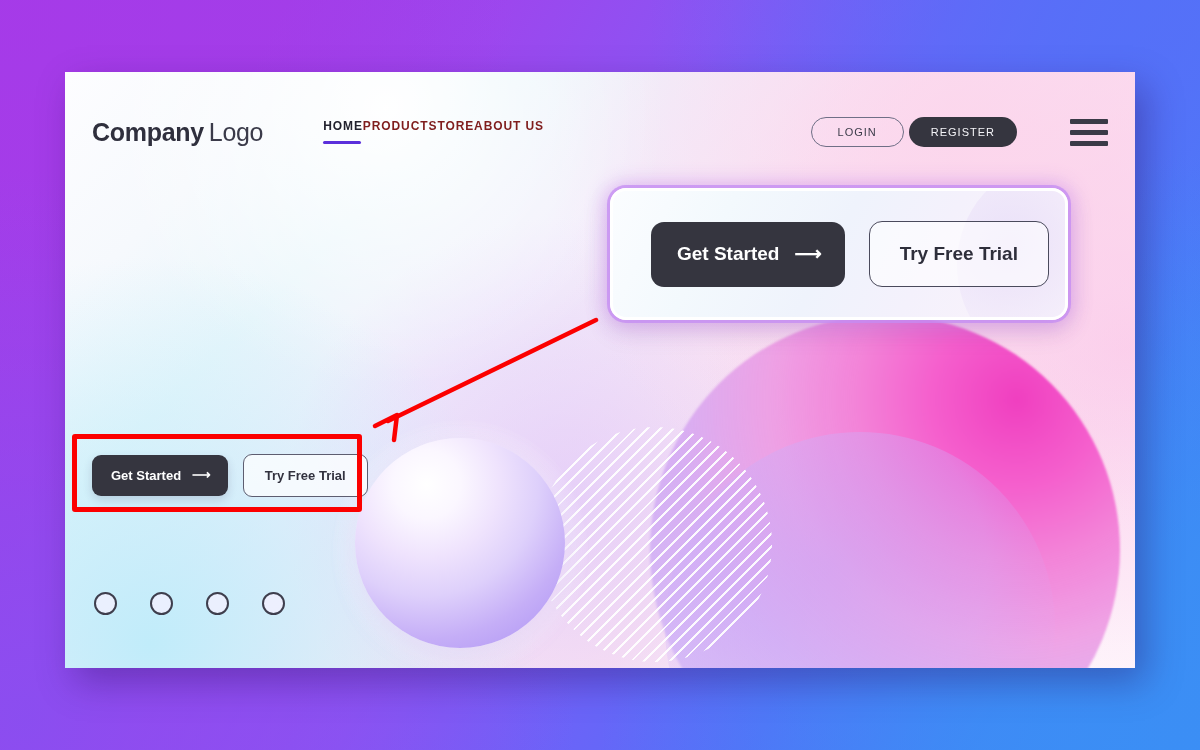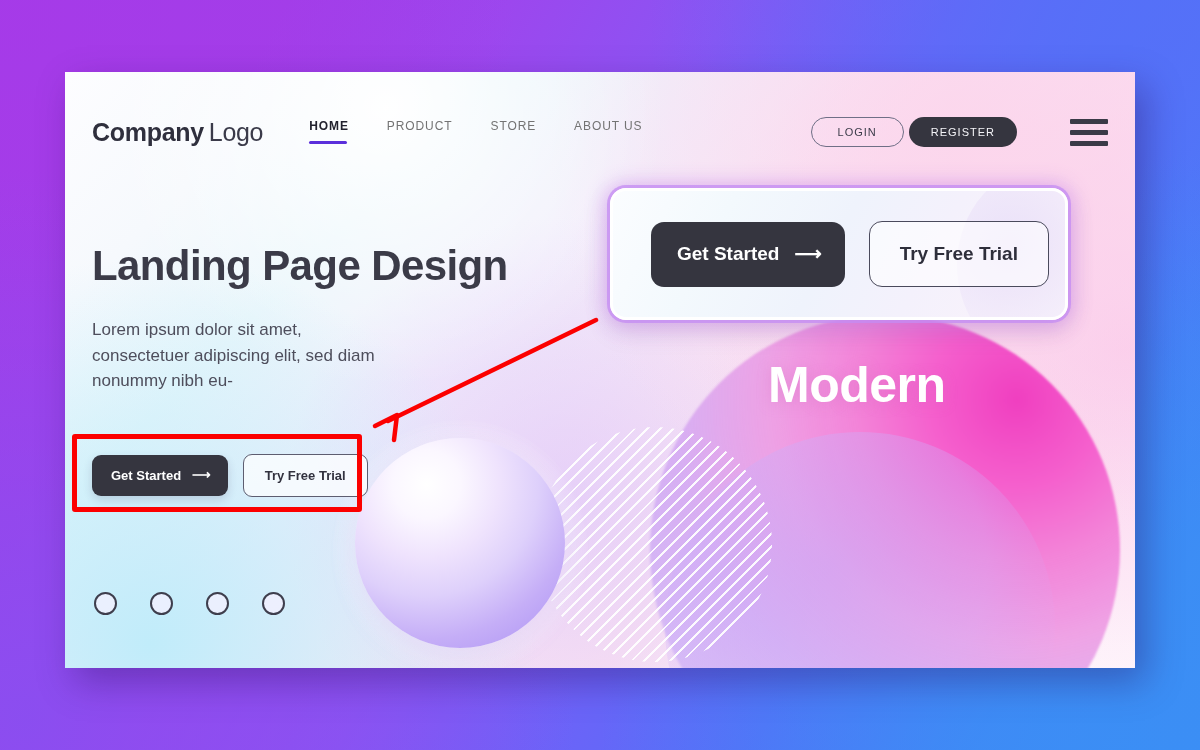--- a/index.html
+++ b/index.html
@@ -161,32 +161,32 @@
     letter-spacing: -0.3px;
     color: #2f2f3d;
     white-space: nowrap;
   }
   .logo .strong { font-weight: 700; }
   .logo .light  { font-weight: 300; color: #3b3b4a; margin-left: 5px; }
 
   .main-nav {
     display: flex;
     align-items: center;
-    gap: 38px;
-    margin-left: 46px;
+    margin-left: 60px;
   }
   .nav-item {
     position: relative;
     font-size: 12px;
     letter-spacing: 0.9px;
-    color: #737373;
+    color: #7f1d1d;
     text-transform: uppercase;
     padding-bottom: 12px;
     cursor: pointer;
     white-space: nowrap;
+    font-weight: bold;
   }
   .nav-item.active { color: #22222e; font-weight: 700; }
   .nav-item.active::after {
     content: "";
     position: absolute;
     left: 0; bottom: 1px;
     width: 38px; height: 3px;
     background: #5b2fdb;
     border-radius: 2px;
   }
@@ -458,35 +458,30 @@
         <button class="btn-login">LOGIN</button>
         <button class="btn-register">REGISTER</button>
         <div class="hamburger">
           <span></span>
           <span></span>
           <span></span>
         </div>
       </div>
     </div>
 
-    <div class="hero">
-      <h1 class="hero-title">Landing Page Design</h1>
-      <p class="hero-sub">Lorem ipsum dolor sit amet, consectetuer adipiscing elit, sed diam nonummy nibh eu-</p>
-    </div>
 
     <div class="cta-row">
       <button class="btn-primary">
         <span>Get Started</span>
         <span class="arrow">⟶</span>
       </button>
       <button class="btn-outline">Try Free Trial</button>
     </div>
 
     <div class="display-text">
-      <div>Modern</div>
     </div>
 
     <div class="dots">
       <div class="dot"></div>
       <div class="dot"></div>
       <div class="dot"></div>
       <div class="dot"></div>
     </div>
 
   </div>

